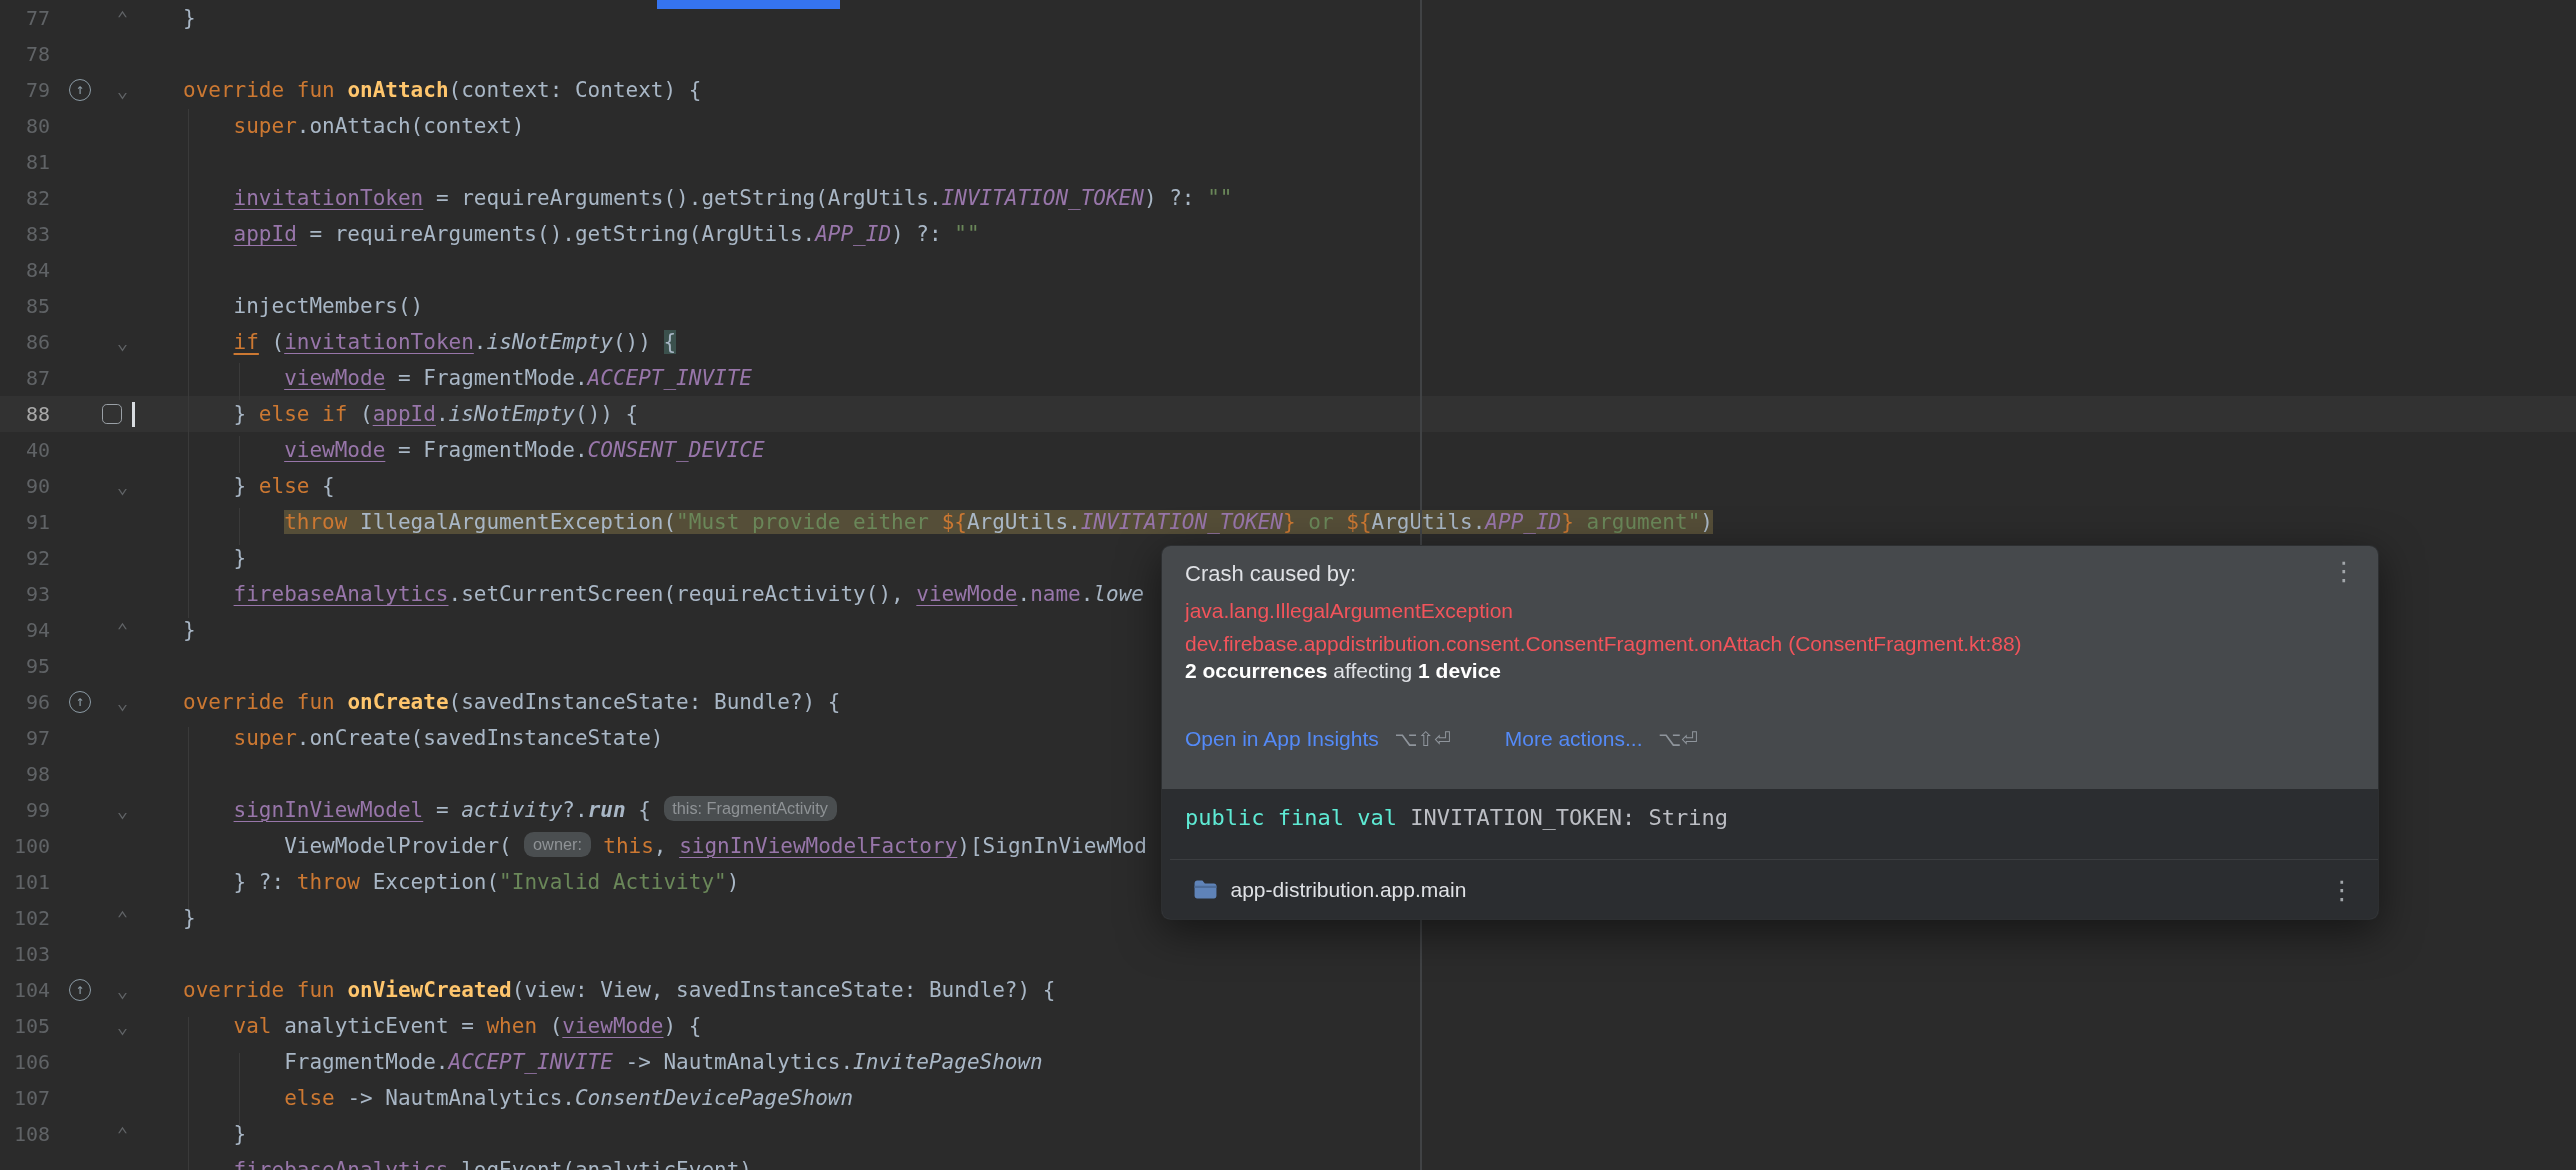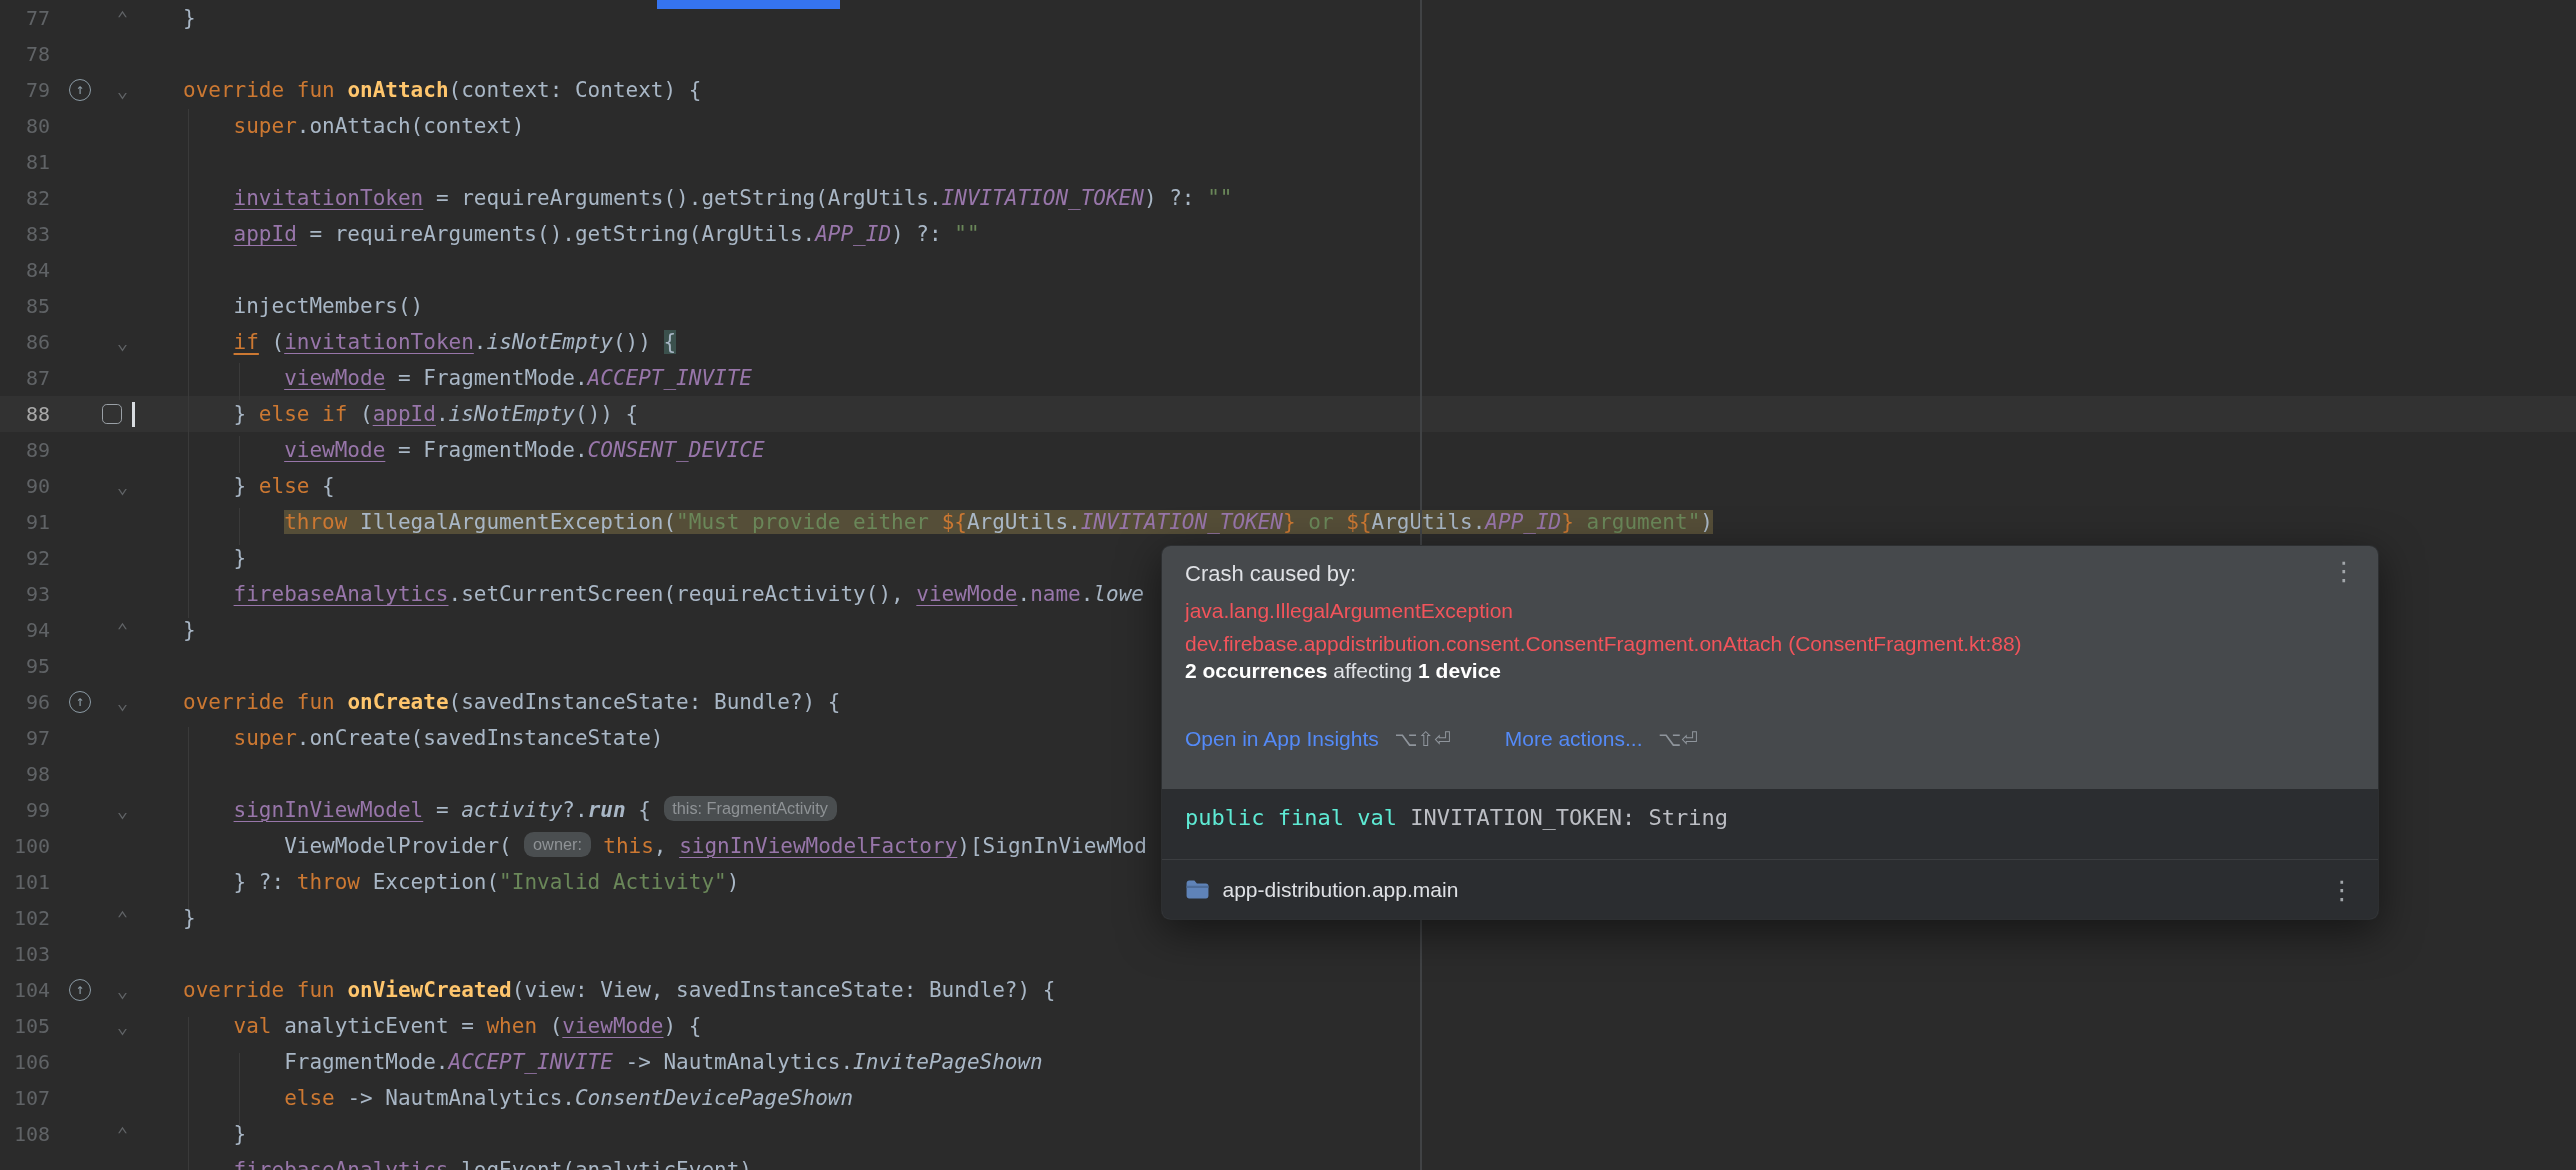--- a/index.html
+++ b/index.html
@@ -53,21 +53,21 @@
   .p-occ{font-size:21px;line-height:27px;color:#dfe1e5;}
   .p-occ b{font-weight:bold;color:#ffffff;}
   .p-links{display:flex;align-items:center;margin-top:43px;font-size:21px;white-space:nowrap;}
   .p-links a{color:#548af7;text-decoration:none;cursor:pointer;}
   .sc{color:#8f959c;margin-left:15.4px;font-family:"DejaVu Sans",sans-serif;font-size:20px;}
   .link-gap{margin-left:54px;}
   .p-doc{position:absolute;left:0;right:0;top:243px;bottom:0;background:#2b2d30;}
   .p-sig{font-family:"DejaVu Sans Mono",monospace;font-size:22px;padding:16.3px 23px;color:#bcbec4;white-space:pre;}
   .p-sig .tok-k{color:#5eead4;}
   .tok-d{color:#bcbec4;}
-  .p-module{position:absolute;left:0;right:0;bottom:0;height:60px;display:flex;align-items:center;gap:12.5px;
+  .p-module{position:absolute;left:8px;right:0;bottom:0;height:60px;display:flex;align-items:center;gap:12.5px;
             padding:0 23px;border-top:1px solid #3c3e41;font-size:21px;color:#dfe1e5;box-sizing:border-box;}
   .p-module .kebab{margin-left:auto;}
   .mod-icon{display:inline-flex;width:25px;height:23px;}
 </style>
 </head>
 <body>
 
 <div id="stage">
 
   <div id="lines">
@@ -119,21 +119,21 @@
         <span class="ln">87</span>
         <span class="code"><span class="tok-p">        </span><span class="tok-v">viewMode</span><span class="tok-p"> = FragmentMode.</span><span class="tok-cn">ACCEPT_INVITE</span></span>
       </div>
       <div class="row caret-row">
         <span class="ln">88</span>
         <div class="bmk"></div>
         <div class="caret"></div>
         <span class="code"><span class="tok-p">    } </span><span class="tok-k">else</span><span class="tok-p"> </span><span class="tok-k">if</span><span class="tok-p"> (</span><span class="tok-v">appId</span><span class="tok-p">.</span><span class="tok-it">isNotEmpty</span><span class="tok-p">()) {</span></span>
       </div>
       <div class="row">
-        <span class="ln">89</span>
+        <span class="ln">40</span>
         <span class="code"><span class="tok-p">        </span><span class="tok-v">viewMode</span><span class="tok-p"> = FragmentMode.</span><span class="tok-cn">CONSENT_DEVICE</span></span>
       </div>
       <div class="row">
         <span class="ln">90</span>
         <div class="fold">⌄</div>
         <span class="code"><span class="tok-p">    } </span><span class="tok-k">else</span><span class="tok-p"> {</span></span>
       </div>
       <div class="row">
         <span class="ln">91</span>
         <span class="code"><span class="tok-p">        </span><span class="tok-k bg-crash">throw</span><span class="tok-p bg-crash"> IllegalArgumentException(</span><span class="tok-s bg-crash">"Must provide either </span><span class="tok-k bg-crash">${</span><span class="tok-p bg-crash">ArgUtils.</span><span class="tok-cn bg-crash">INVITATION_TOKEN</span><span class="tok-k bg-crash">}</span><span class="tok-s bg-crash"> or </span><span class="tok-k bg-crash">${</span><span class="tok-p bg-crash">ArgUtils.</span><span class="tok-cn bg-crash">APP_ID</span><span class="tok-k bg-crash">}</span><span class="tok-s bg-crash"> argument"</span><span class="tok-p bg-crash">)</span></span>

